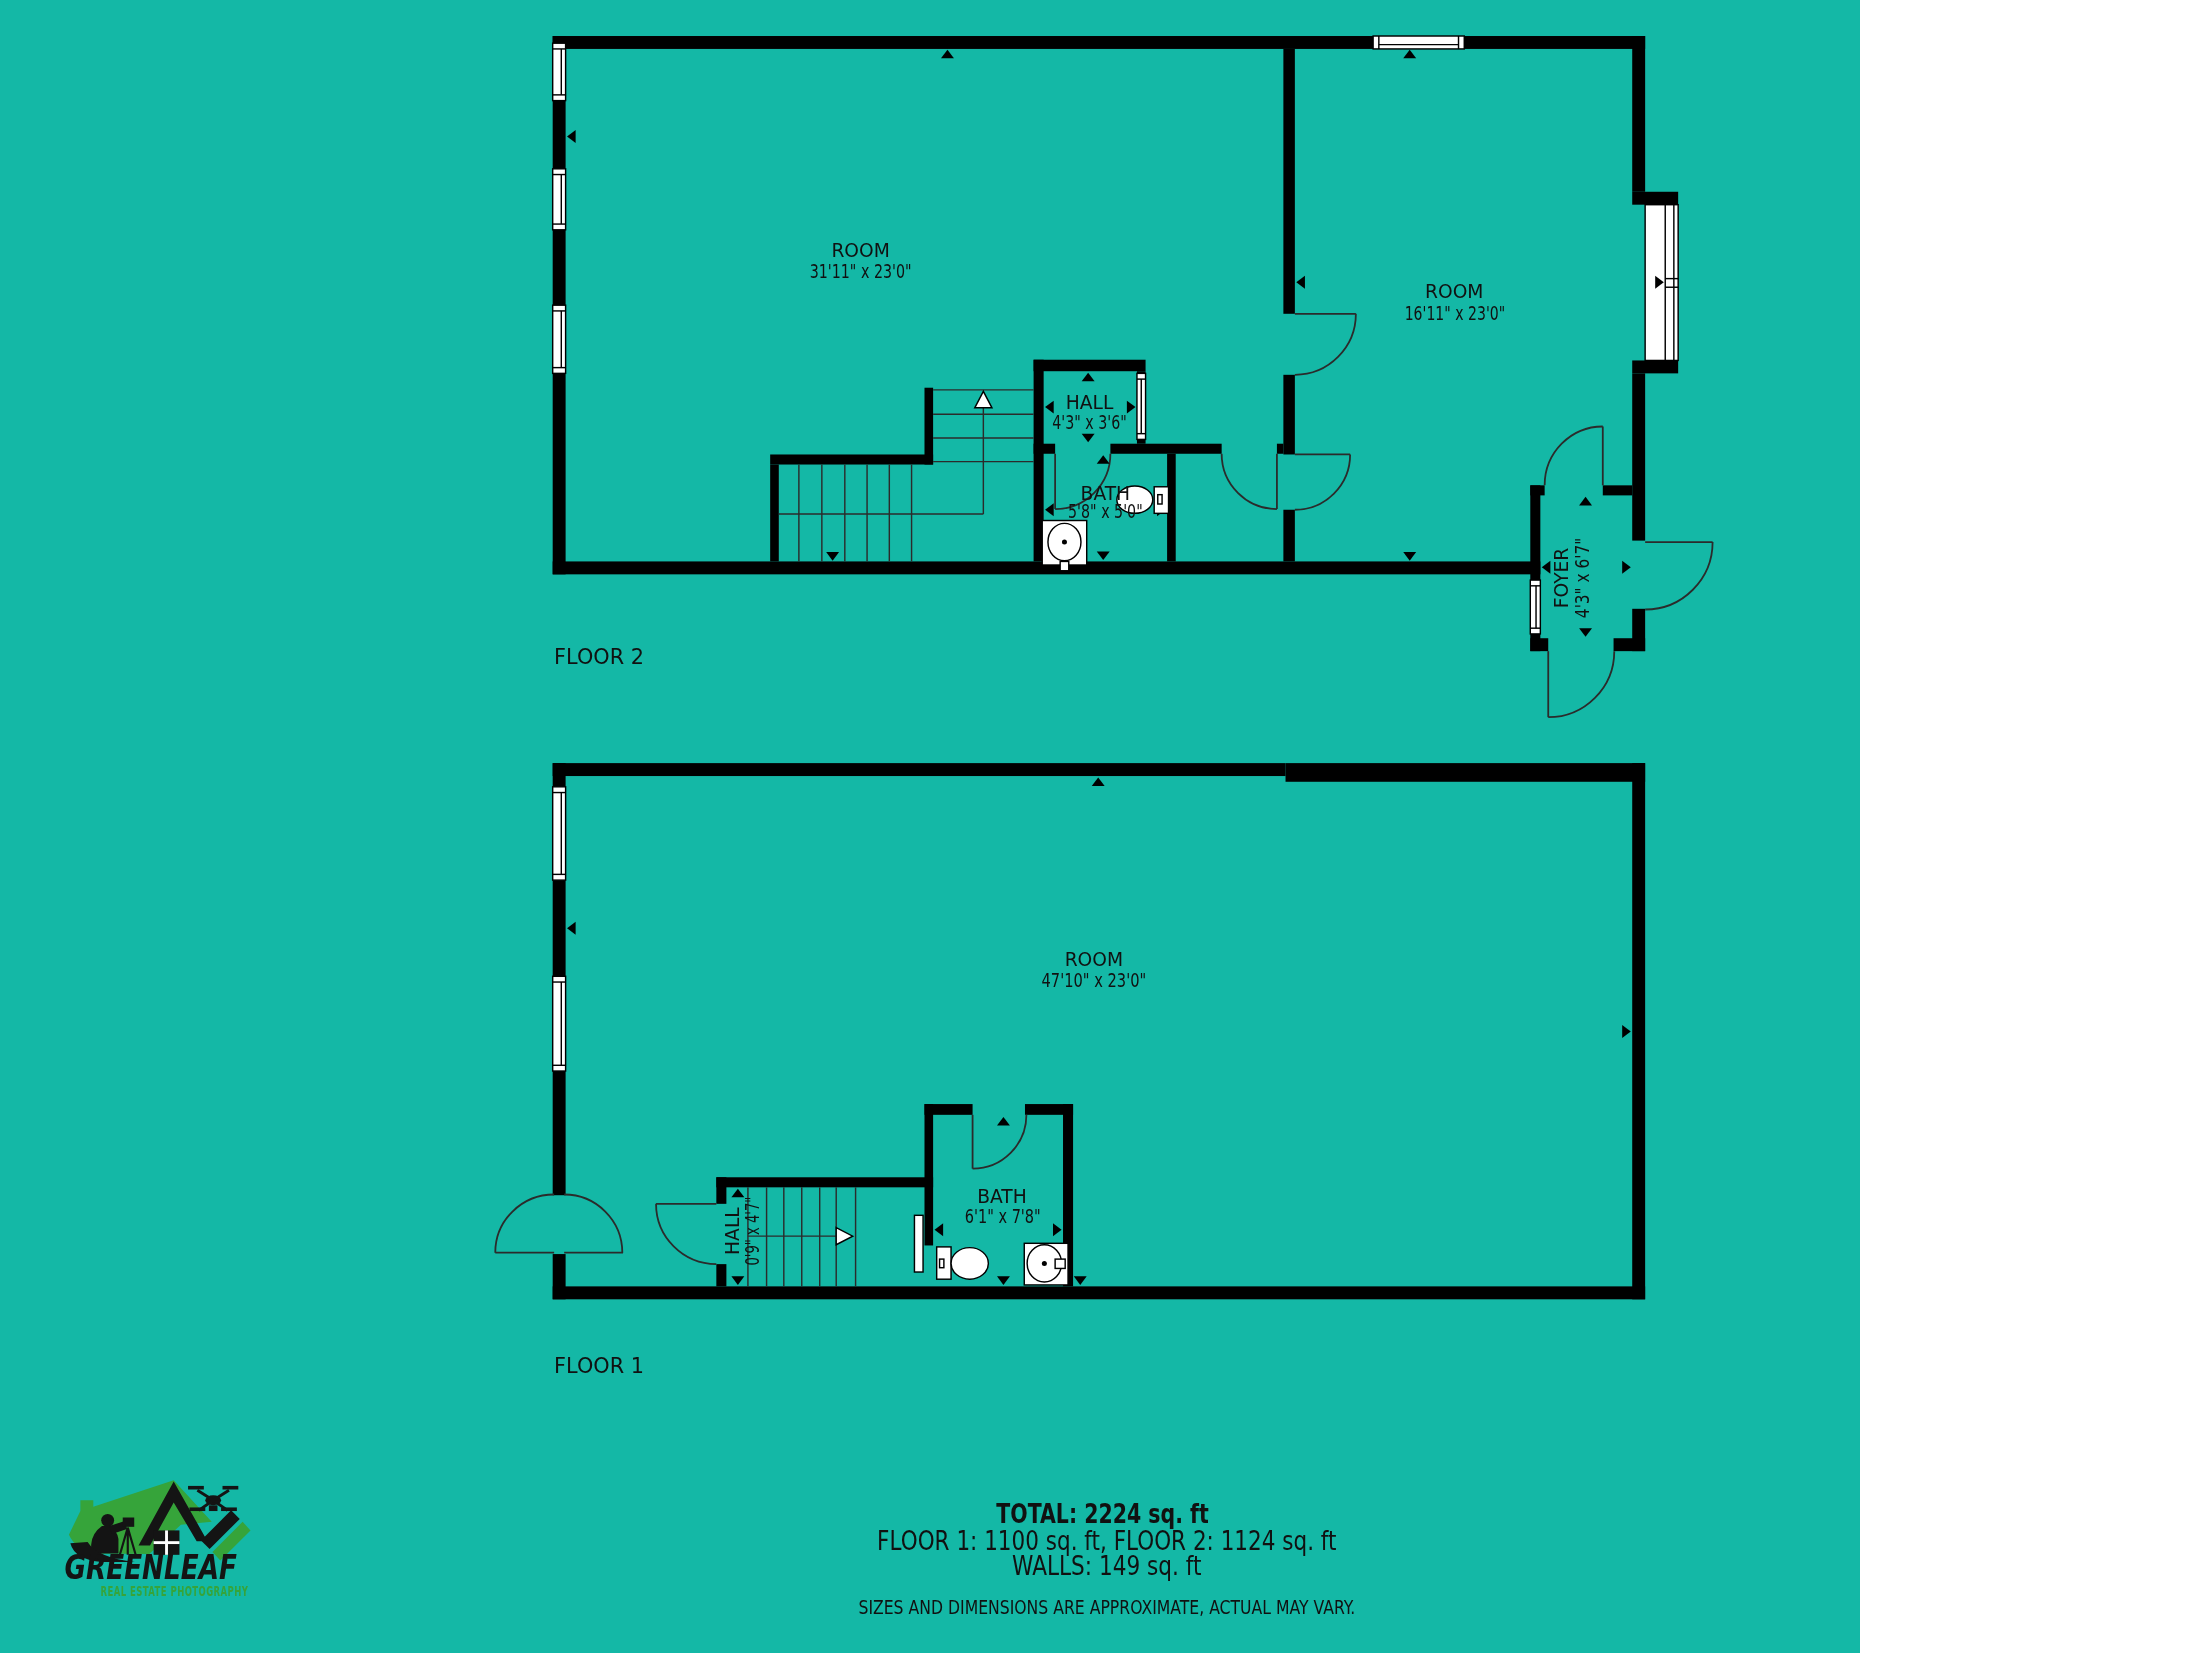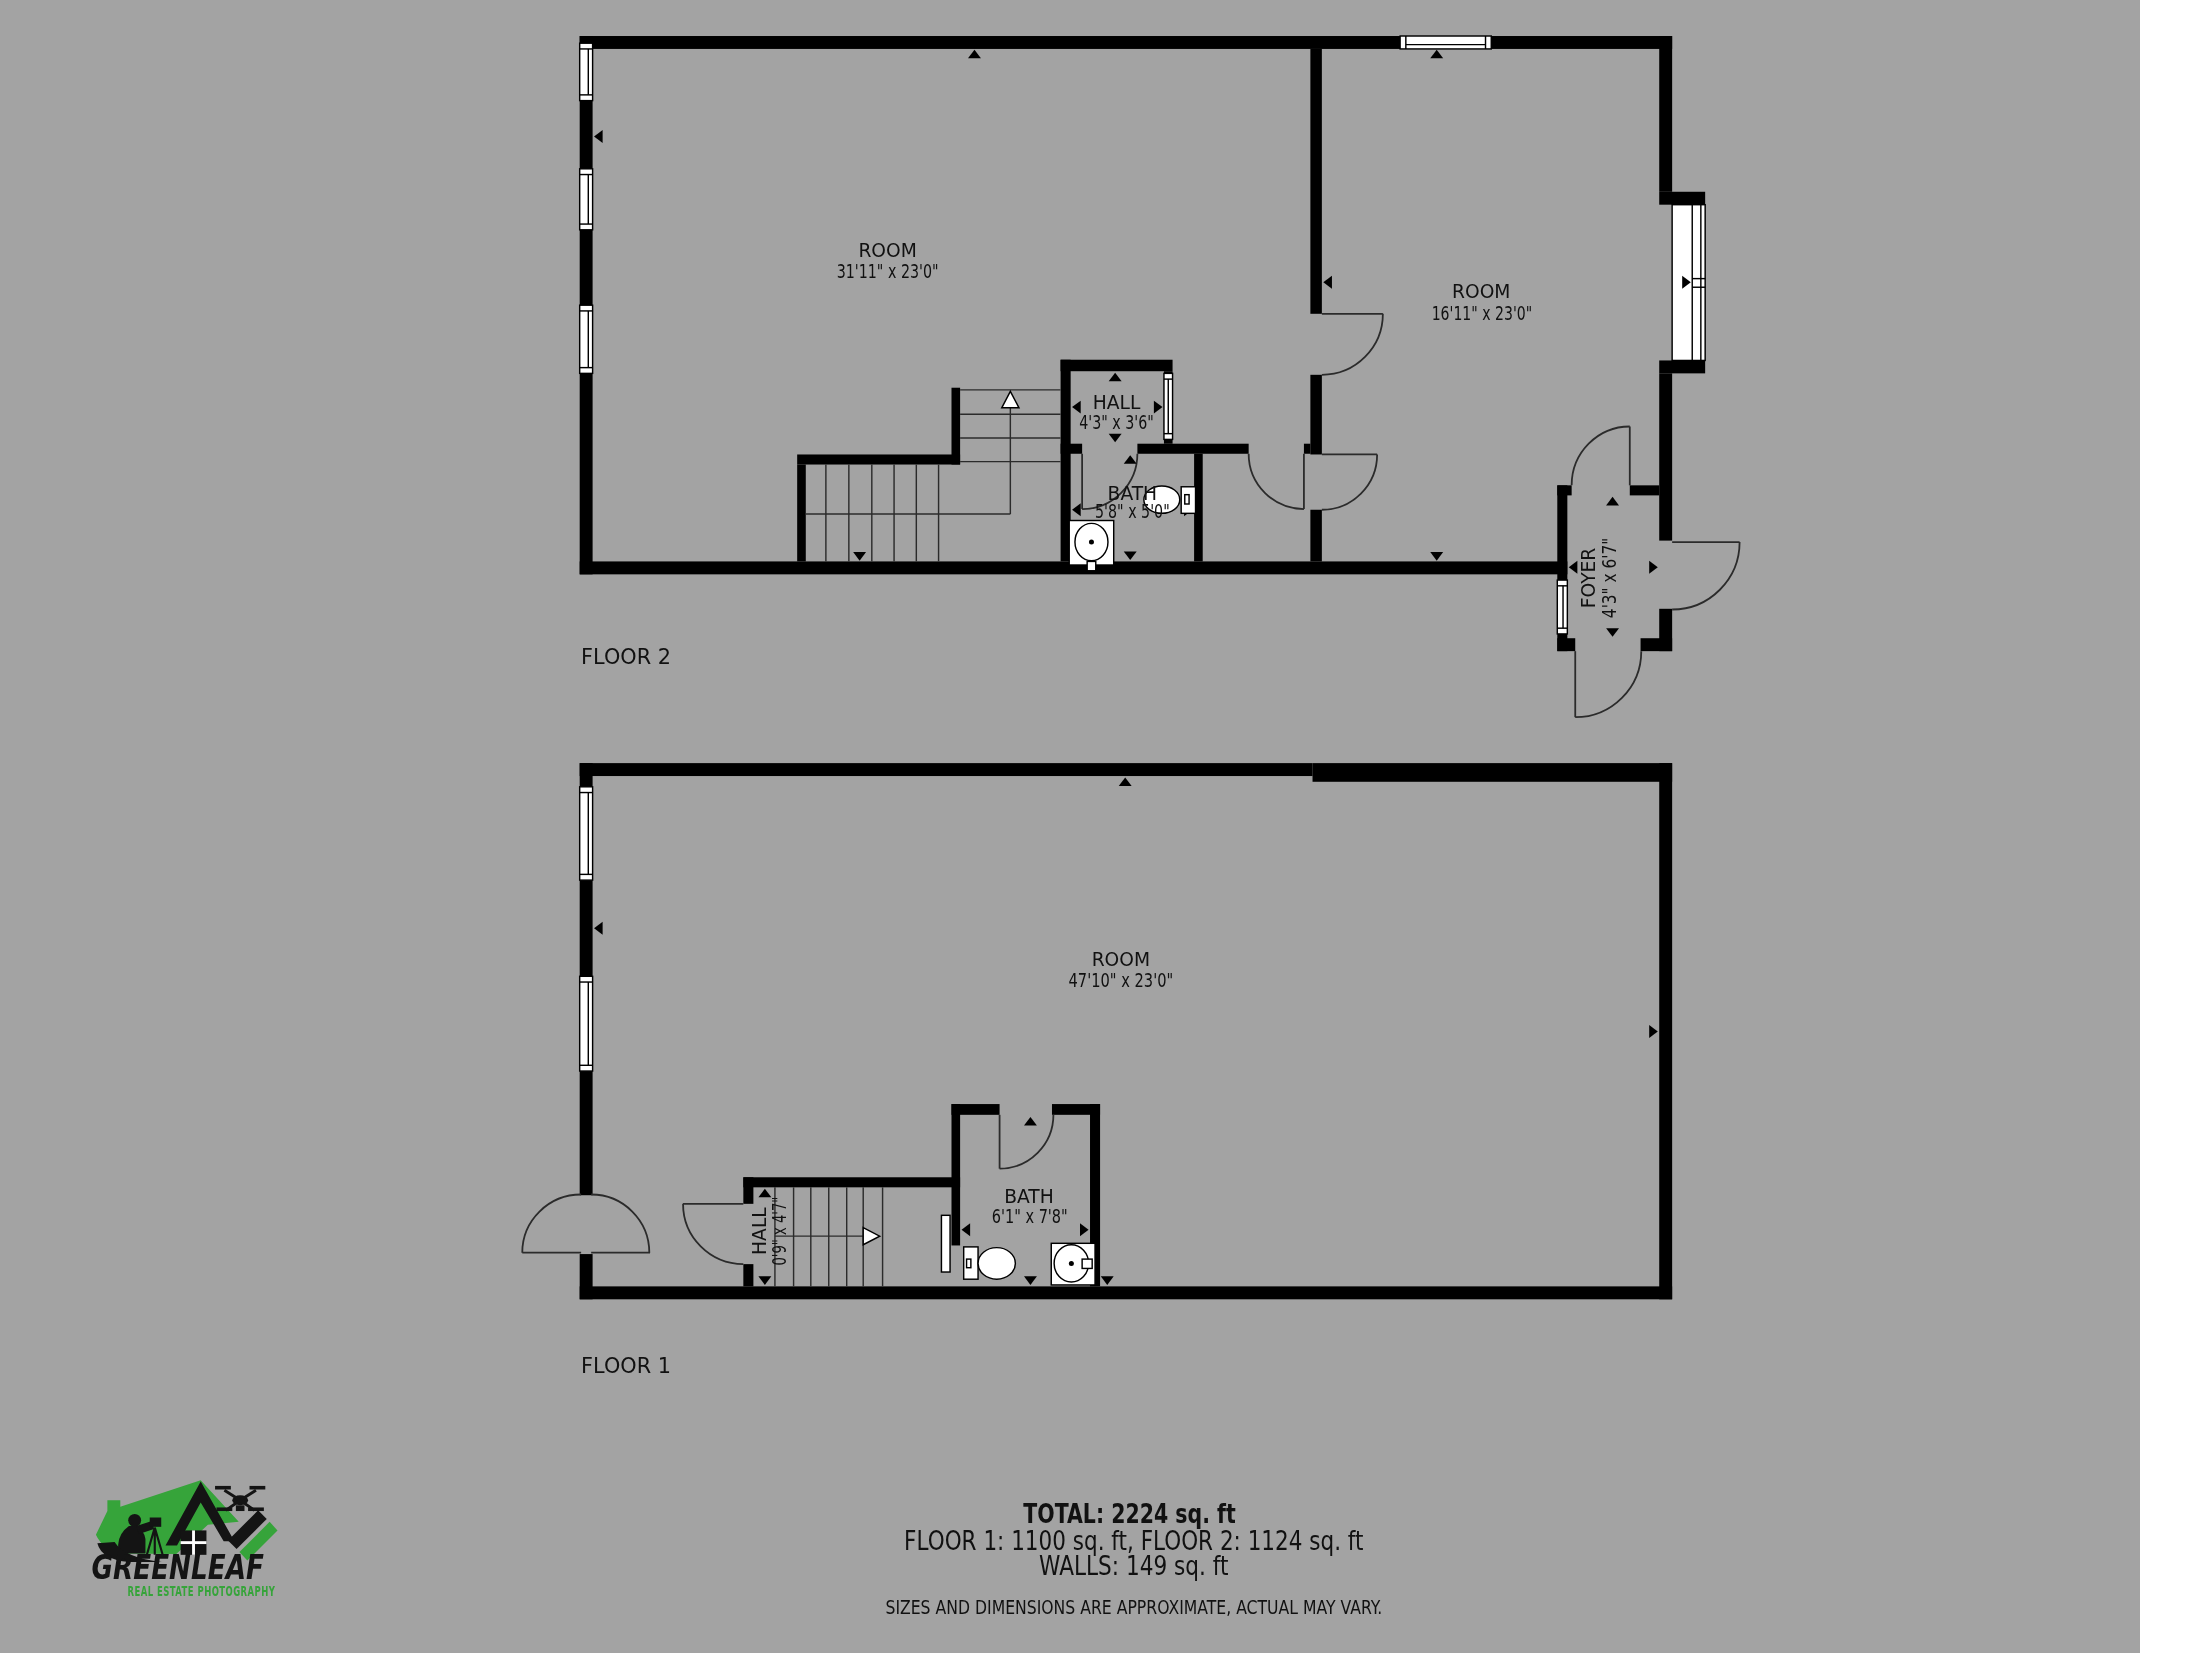--- a/index.html
+++ b/index.html
@@ -1,16 +1,16 @@
 <!DOCTYPE html>
 <html style="font-size:11.5px"><head>
 <meta charset="utf-8">
 <style>
   html,body{margin:0;padding:0;background:#ffffff;}
-  .page{position:relative;width:2113px;height:1654px;background:#a3a3a3;padding-left:27px;}
+  .page{position:relative;width:1860px;height:1654px;background:#14b8a6;}
   svg text{font-family:"DejaVu Sans","Liberation Sans",sans-serif;fill:#111;}
   .lbl{font-size:26px;}
   .floorlbl{font-size:29px;}
   .footer-bold{font-size:36px;font-weight:bold;}
   .footer-reg{font-size:36px;}
   .footer-small{font-size:27px;}
   .logo-name{font-size:46px;font-weight:bold;font-style:italic;}
   .logo-tag{font-size:19px;font-weight:bold;letter-spacing:1px;}
 </style>
 </head>

